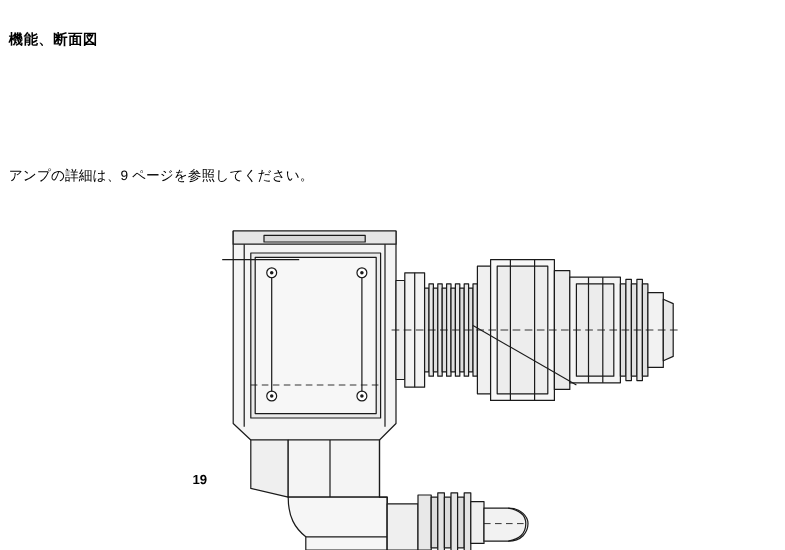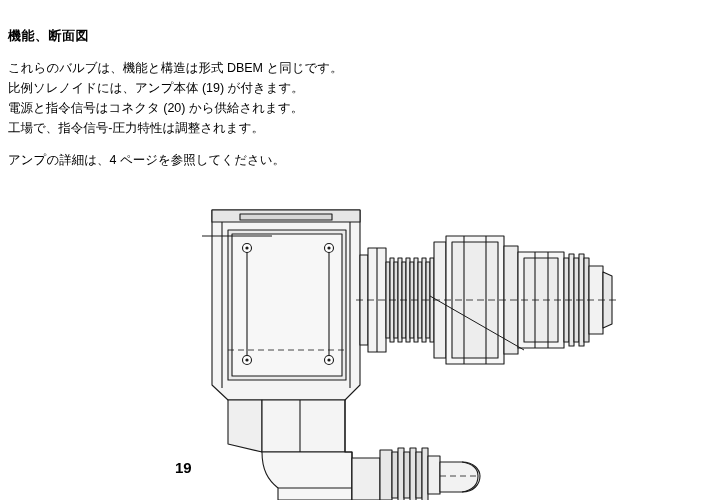--- a/index.html
+++ b/index.html
@@ -64,43 +64,36 @@
   }
   .figure {
     position: absolute;
     left: 0;
     top: 200px;
     width: 714px;
     height: 300px;
   }
   .callout {
     position: absolute;
-    font-size: 15px;
+    font-size: 12px;
     font-weight: bold;
-    margin-top: 30px;
   }
   .callout-19 { left: 175px; top: 229px; }
   svg { display: block; }
 </style>
 </head>
 <body>
 
 <div class="page">
 
   <div class="heading">機能、断面図</div>
 
 
-  <div class="body-text">
-    <p>これらのバルブは、機能と構造は形式 DBEM と同じです。</p>
-    <p>比例ソレノイドには、アンプ本体 (19) が付きます。</p>
-    <p>電源と指令信号はコネクタ (20) から供給されます。</p>
-    <p>工場で、指令信号-圧力特性は調整されます。</p>
-  </div>
 
-  <div class="note-text">アンプの詳細は、4 ページを参照してください。</div>
+  <div class="note-text">アンプの詳細は、9 ページを参照してください。</div>
 
 
   <div class="figure">
     <svg width="714" height="300" viewBox="0 0 714 300" xmlns="http://www.w3.org/2000/svg">
       <g fill="none" stroke="#1a1a1a" stroke-width="1.1" stroke-linejoin="round">
 
         <path d="M212 10 L212 185 L228 200 L345 200 L360 185 L360 10 Z" fill="#f4f4f4"></path>
 
         <path d="M212 10 L360 10 L360 22 L212 22 Z" fill="#e6e6e6"></path>
 

